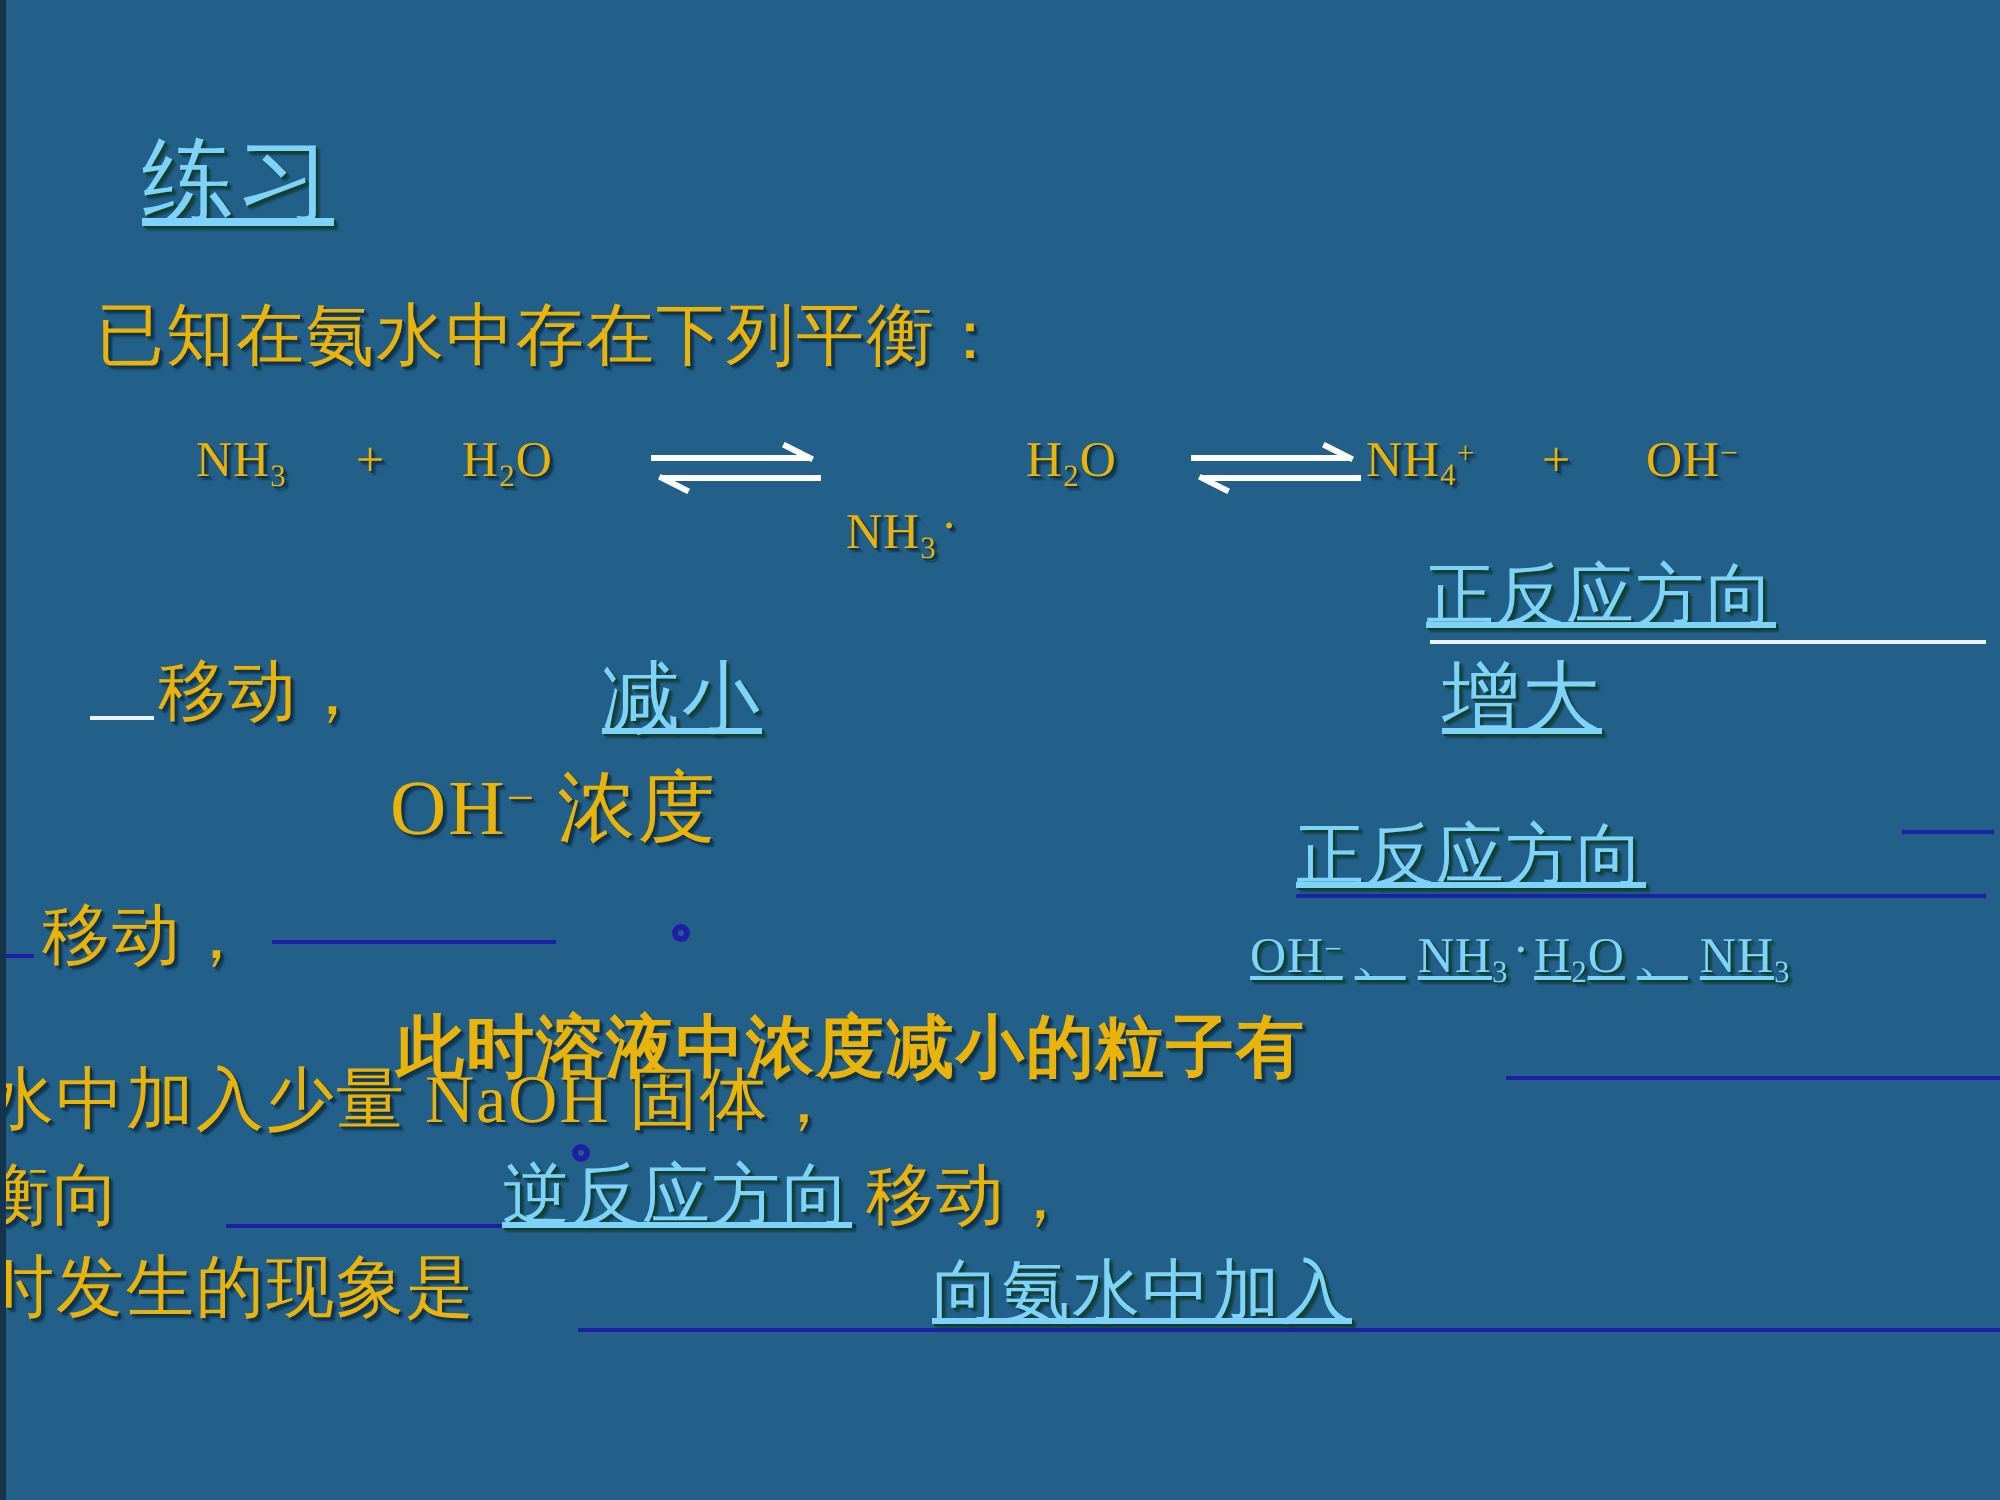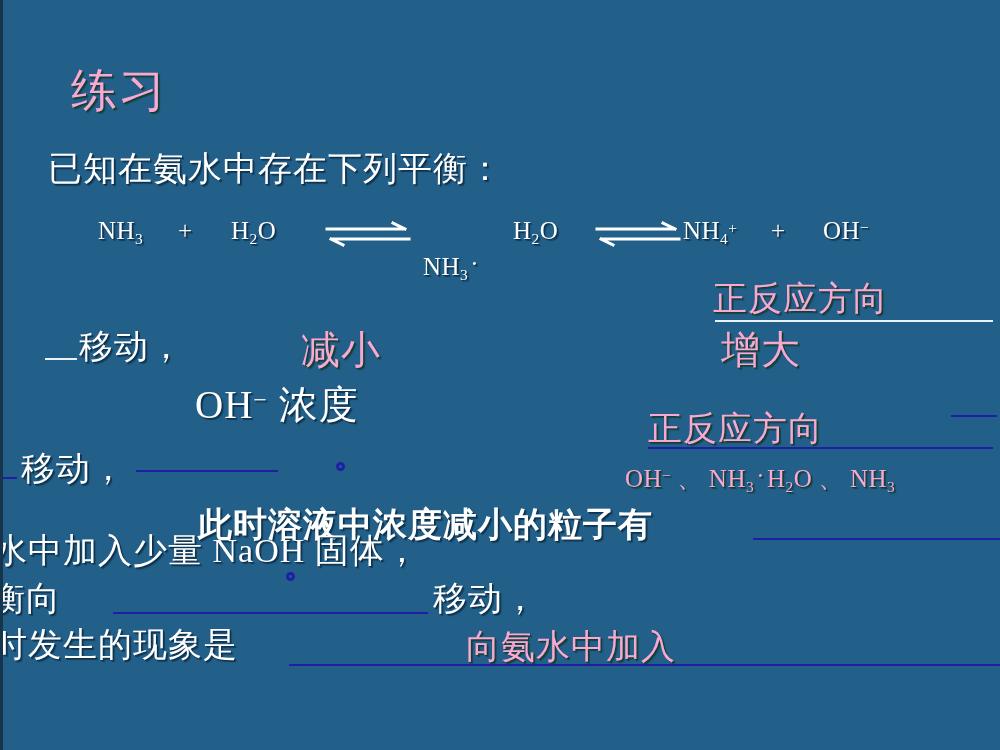--- a/index.html
+++ b/index.html
@@ -23,32 +23,33 @@
 
   
   .abs {
     position: absolute;
     white-space: nowrap;
     line-height: 1;
   }
 
   
   .wt {
-    color: #ffffff;
+    color: #eab308;
     text-shadow:
       1px 1px 0 #0d3350,
       2px 2px 1px rgba(6, 28, 45, 0.55);
   }
 
   
   .gr {
-    color: #f9a8d4;
+    color: #7dd3fc;
     text-shadow:
       1px 1px 0 #14402a,
       2px 2px 1px rgba(6, 40, 20, 0.5);
+    text-decoration: underline;
   }
 
   .title {
     font-size: 46px;
     letter-spacing: 2px;
   }
 
   .body-cn {
     font-size: 34px;
     letter-spacing: 1px;
@@ -200,20 +201,21 @@
 
   <div class="rule blue" style="left:750px; top:538px; width:250px;"></div>
 
   <div class="abs body-cn wt" style="left:-10px; top:534px;">水中加入少量 NaOH 固体，</div>
 
   <div class="abs body-cn wt" style="left:-12px; top:582px;">衡向</div>
 
   <div class="rule blue" style="left:110px; top:612px; width:315px;"></div>
   <div class="circ-period" style="left:283px; top:572px;"></div>
 
+  <div class="abs body-cn gr" style="left:248px; top:582px;">逆反应方向</div>
 
   <div class="abs body-cn wt" style="left:430px; top:582px;">移动，</div>
 
   <div class="abs body-cn wt" style="left:-10px; top:628px;">时发生的现象是</div>
 
   <div class="rule blue" style="left:286px; top:664px; width:714px;"></div>
 
   <div class="abs body-cn gr" style="left:463px; top:630px;">向氨水中加入</div>
 
 </div>

